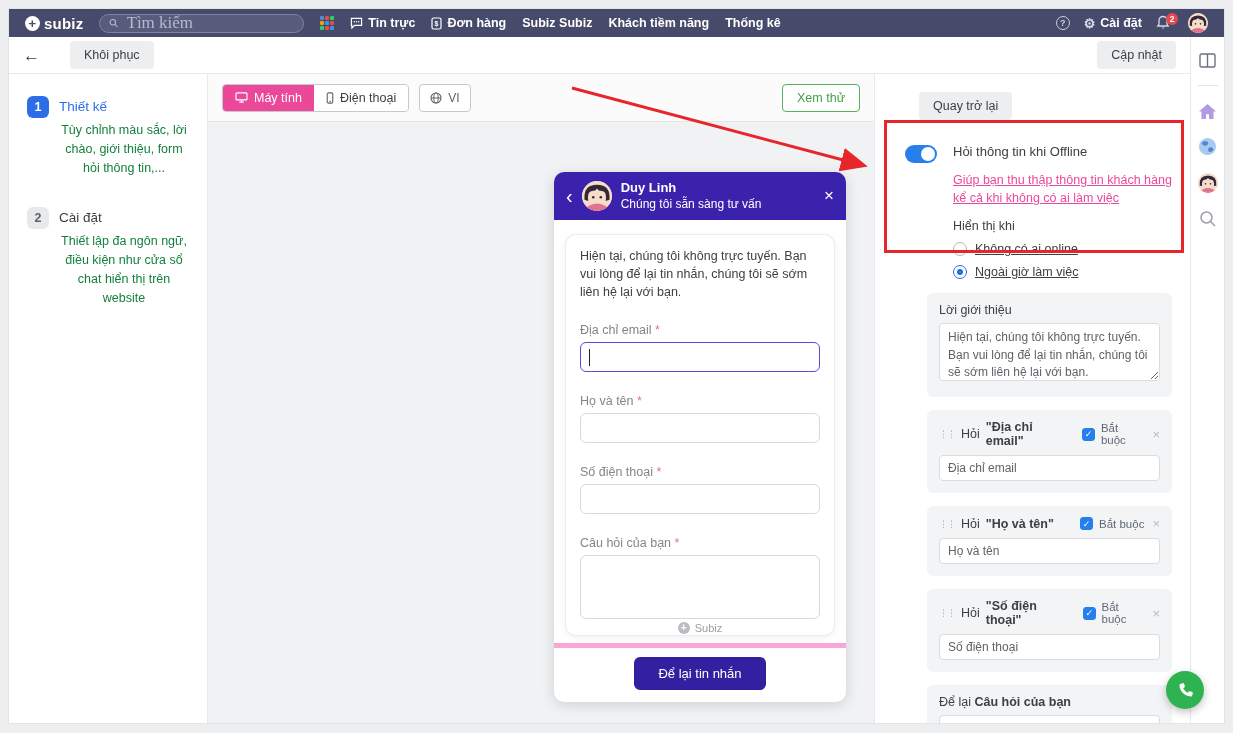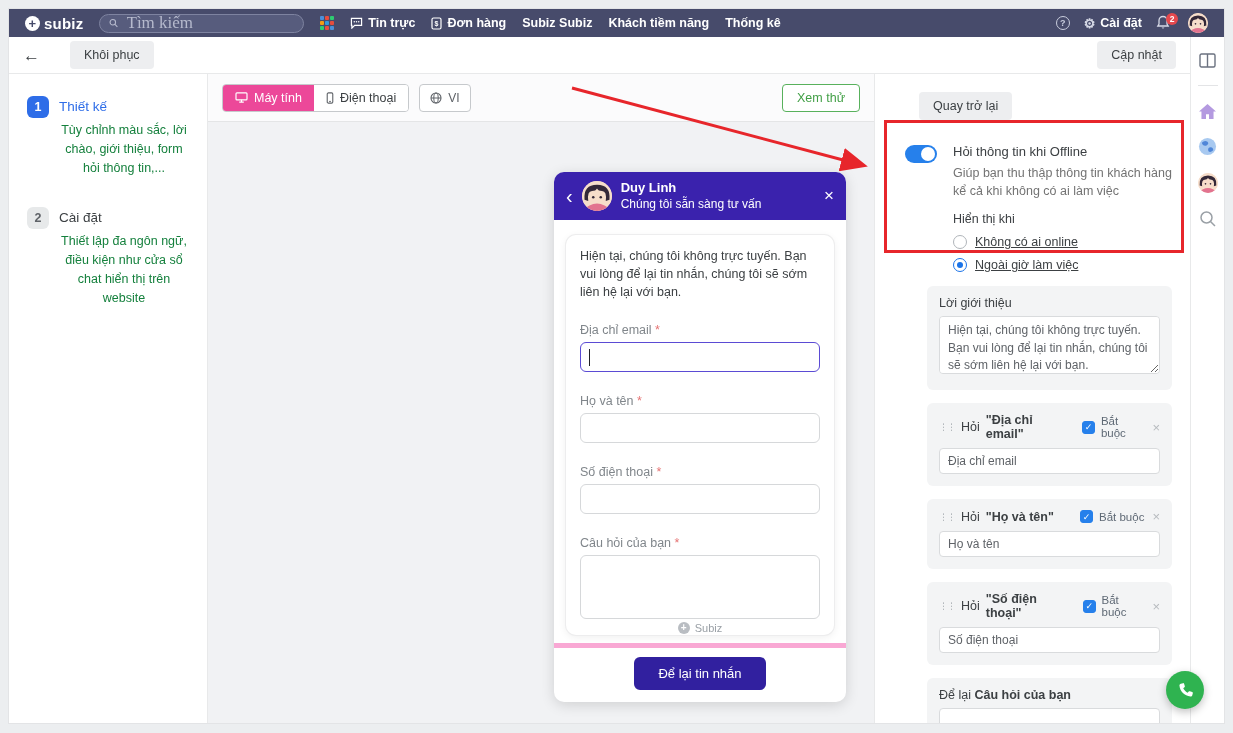--- a/index.html
+++ b/index.html
@@ -100,21 +100,21 @@
               cursor:pointer; font-family:"Liberation Sans", sans-serif; }
 
   
   .panel { width:316px; border-left:1px solid #e8e9ea; background:#fff; padding:18px 16px 0 28px; flex:0 0 auto; overflow:hidden; }
   .offline { display:flex; gap:16px; margin-top:24px; padding-left:2px; }
   .toggle { width:32px; height:18px; border-radius:9px; background:#c3c7cb; position:relative; flex:0 0 auto; margin-top:1px; cursor:pointer; }
   .toggle.on { background:#2680eb; }
   .toggle .knob { position:absolute; top:2px; left:2px; width:14px; height:14px; border-radius:50%; background:#fff; }
   .toggle.on .knob { left:auto; right:2px; }
   .off-title { font-size:13px; color:#3c4043; }
-  .off-desc { font-size:12.5px; color:#737373; line-height:1.45; margin-top:5px; }
+  .off-desc { font-size:12.5px; color:#ec4899; line-height:1.45; margin-top:12px;text-decoration:underline; }
   .off-when { font-size:12.5px; color:#3c4043; margin-top:12px; }
   .radio-row { display:flex; align-items:center; gap:8px; margin-top:9px; font-size:12.5px; color:#3c4043; cursor:pointer;text-decoration:underline; }
   .radio { width:14px; height:14px; border-radius:50%; border:1.5px solid #b0b5ba; position:relative; flex:0 0 auto; background:#fff; }
   .radio.on { border-color:#1a73e8; }
   .radio.on::after { content:""; position:absolute; left:2.5px; top:2.5px; width:6px; height:6px; border-radius:50%; background:#1a73e8; }
 
   .cards { margin-left:24px; margin-top:14px; }
   .card { background:#f3f4f5; border-radius:6px; padding:10px 12px 12px; margin-bottom:13px; width:245px; }
   .card-label { font-size:12.5px; color:#3c4043; margin-bottom:6px; }
   .card textarea { width:100%; height:58px; border:1px solid #d9dbdd; border-radius:4px; font-size:12px; color:#5f6368;

